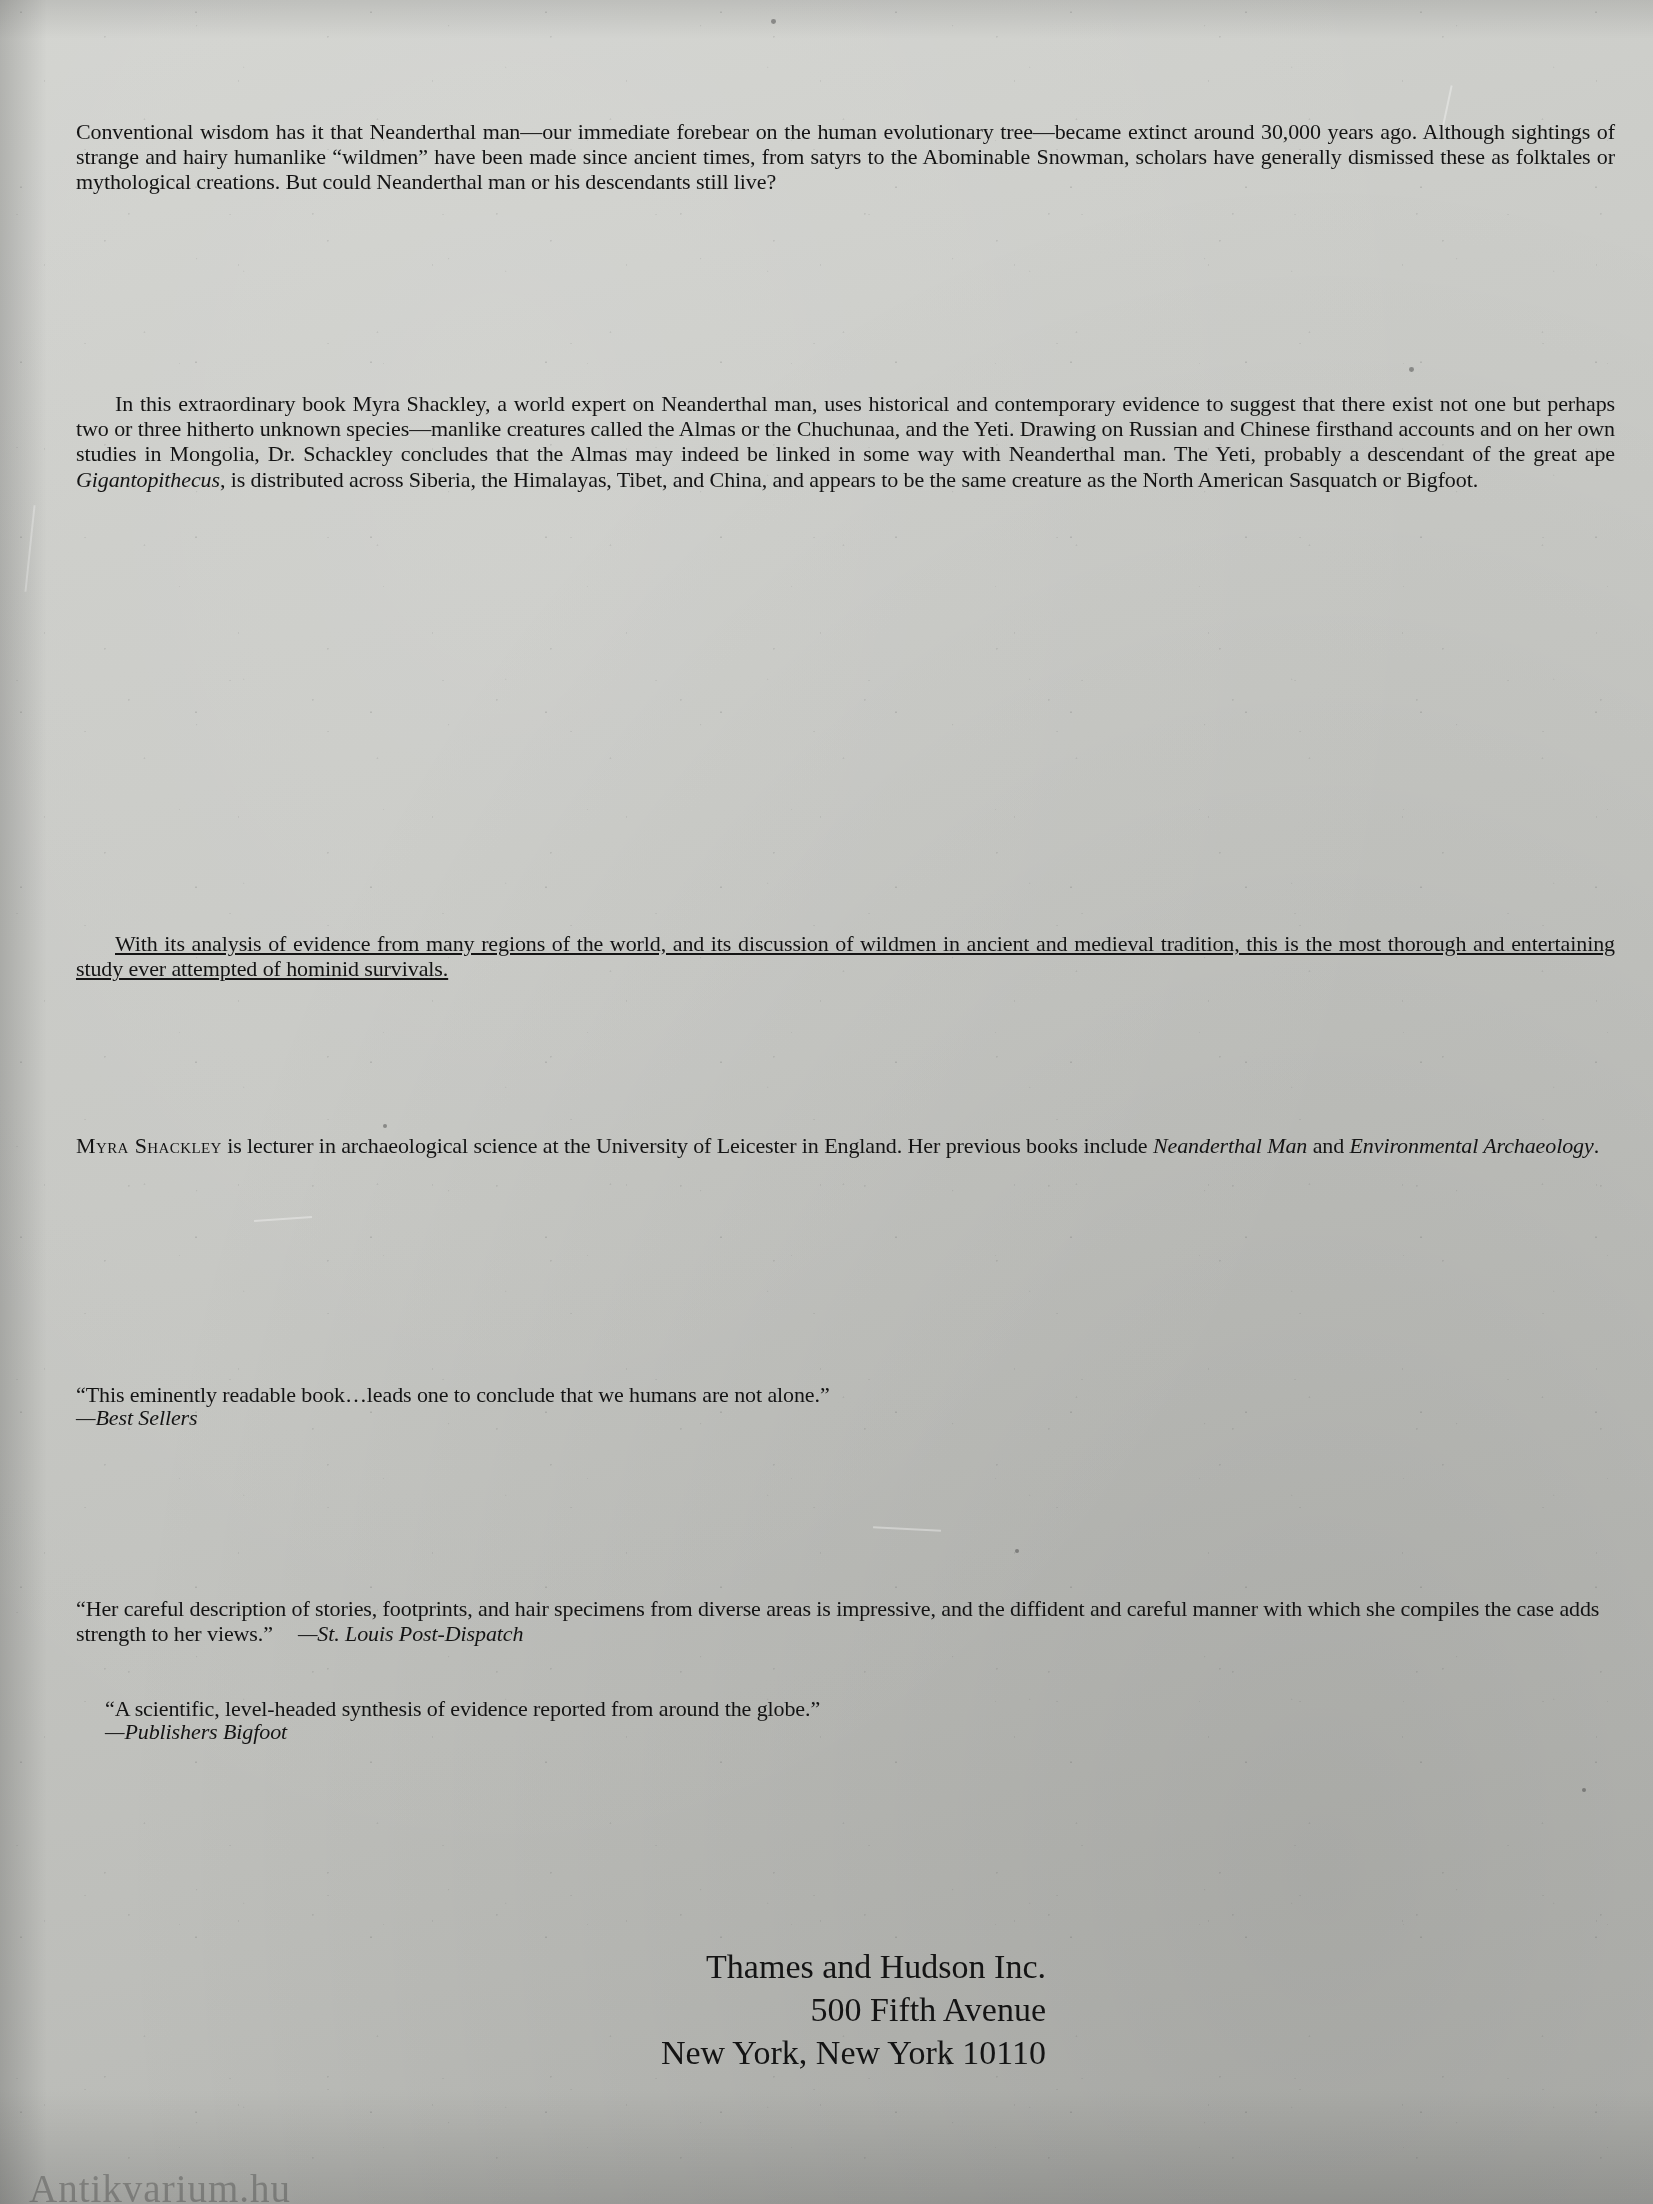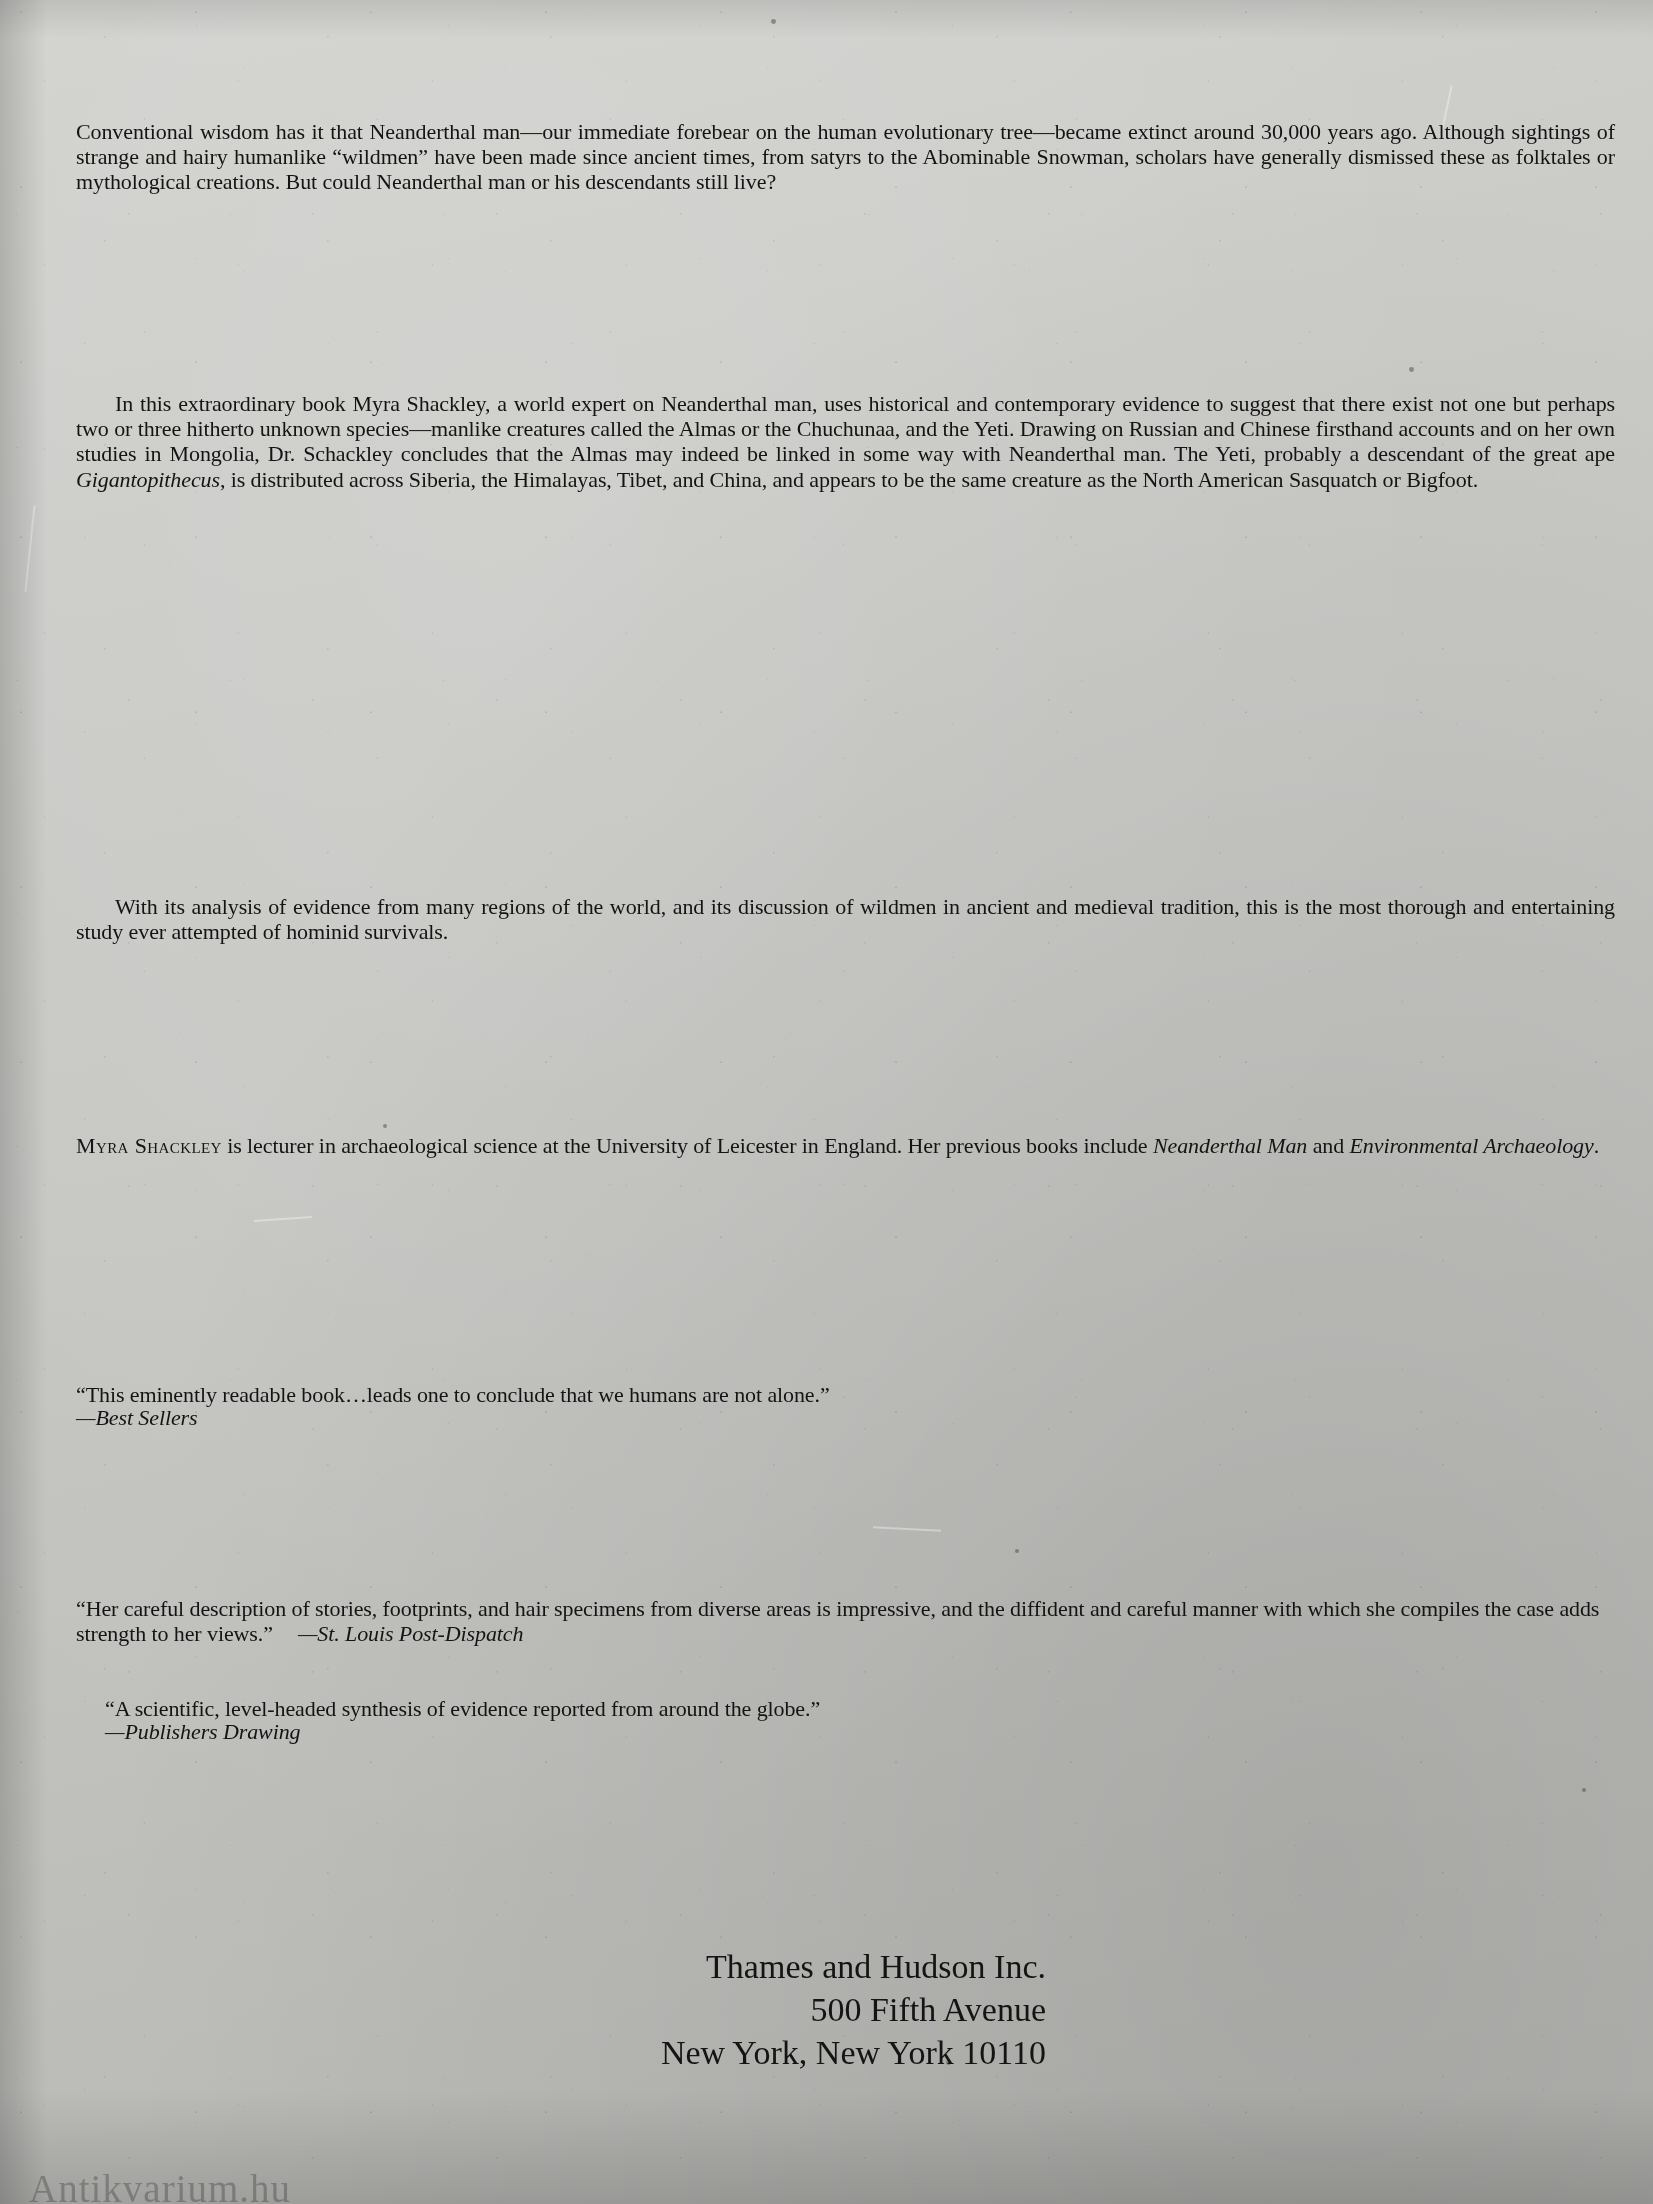--- a/index.html
+++ b/index.html
@@ -73,21 +73,21 @@
     font-size: 22px;
     line-height: 1.145;
     text-align: justify;
     text-justify: inter-word;
     width: 1539px;
     letter-spacing: -0.1px;
   }
 
   .blurb1 { position: absolute; top: 119px; }
   .blurb2 { position: absolute; top: 391px; text-indent: 39px; }
-  .blurb3 { position: absolute; top: 894px; text-indent: 39px; }
+  .blurb3 { position: absolute; top: 931px; text-indent: 39px; text-decoration: underline; }
 
   .author-note {
     position: absolute;
     top: 1133px;
     width: 1539px;
   }
   .smallcaps {
     font-variant: small-caps;
     letter-spacing: 0.4px;
   }
@@ -181,21 +181,21 @@
     <p class="blurb2"><span>In this extraordinary book Myra Shackley, a world expert on Neanderthal man, uses historical and contemporary evidence to suggest that there exist not one but perhaps two or three hitherto unknown species—manlike creatures called the Almas or the Chuchunaa, and the Yeti. Drawing on Russian and Chinese firsthand accounts and on her own studies in Mongolia, Dr. Schackley concludes that the Almas may indeed be linked in some way with Neanderthal man. The Yeti, probably a descendant of the great ape </span><i>Gigantopithecus</i><span>, is distributed across Siberia, the Himalayas, Tibet, and China, and appears to be the same creature as the North American Sasquatch or Bigfoot.</span></p>
 
     <p class="blurb3">With its analysis of evidence from many regions of the world, and its discussion of wildmen in ancient and medieval tradition, this is the most thorough and entertaining study ever attempted of hominid survivals.</p>
 
     <p class="author-note"><span class="smallcaps">Myra Shackley</span><span> is lecturer in archaeological science at the University of Leicester in England. Her previous books include </span><i>Neanderthal Man</i><span> and </span><i>Environmental Archaeology</i><span>.</span></p>
 
     <p class="review r1"><span>“This eminently readable book…leads one to conclude that we humans are not alone.”</span><span class="attrib-right">—Best Sellers</span></p>
 
     <p class="review r2 noj"><span>“Her careful description of stories, footprints, and hair specimens from diverse areas is impressive, and the diffident and careful manner with which she compiles the case adds strength to her views.”</span><span class="attrib" style="padding-left:25px;">—St. Louis Post-Dispatch</span></p>
 
-    <p class="review r3"><span>“A scientific, level-headed synthesis of evidence reported from around the globe.”</span><span class="attrib-right">—Publishers Drawing</span></p>
+    <p class="review r3"><span>“A scientific, level-headed synthesis of evidence reported from around the globe.”</span><span class="attrib-right">—Publishers Bigfoot</span></p>
 
     <div class="publisher">
       <div>Thames and Hudson Inc.</div>
       <div>500 Fifth Avenue</div>
       <div>New York, New York 10110</div>
     </div>
 
   </div>
 
   <div class="watermark">Antikvarium.hu</div>

